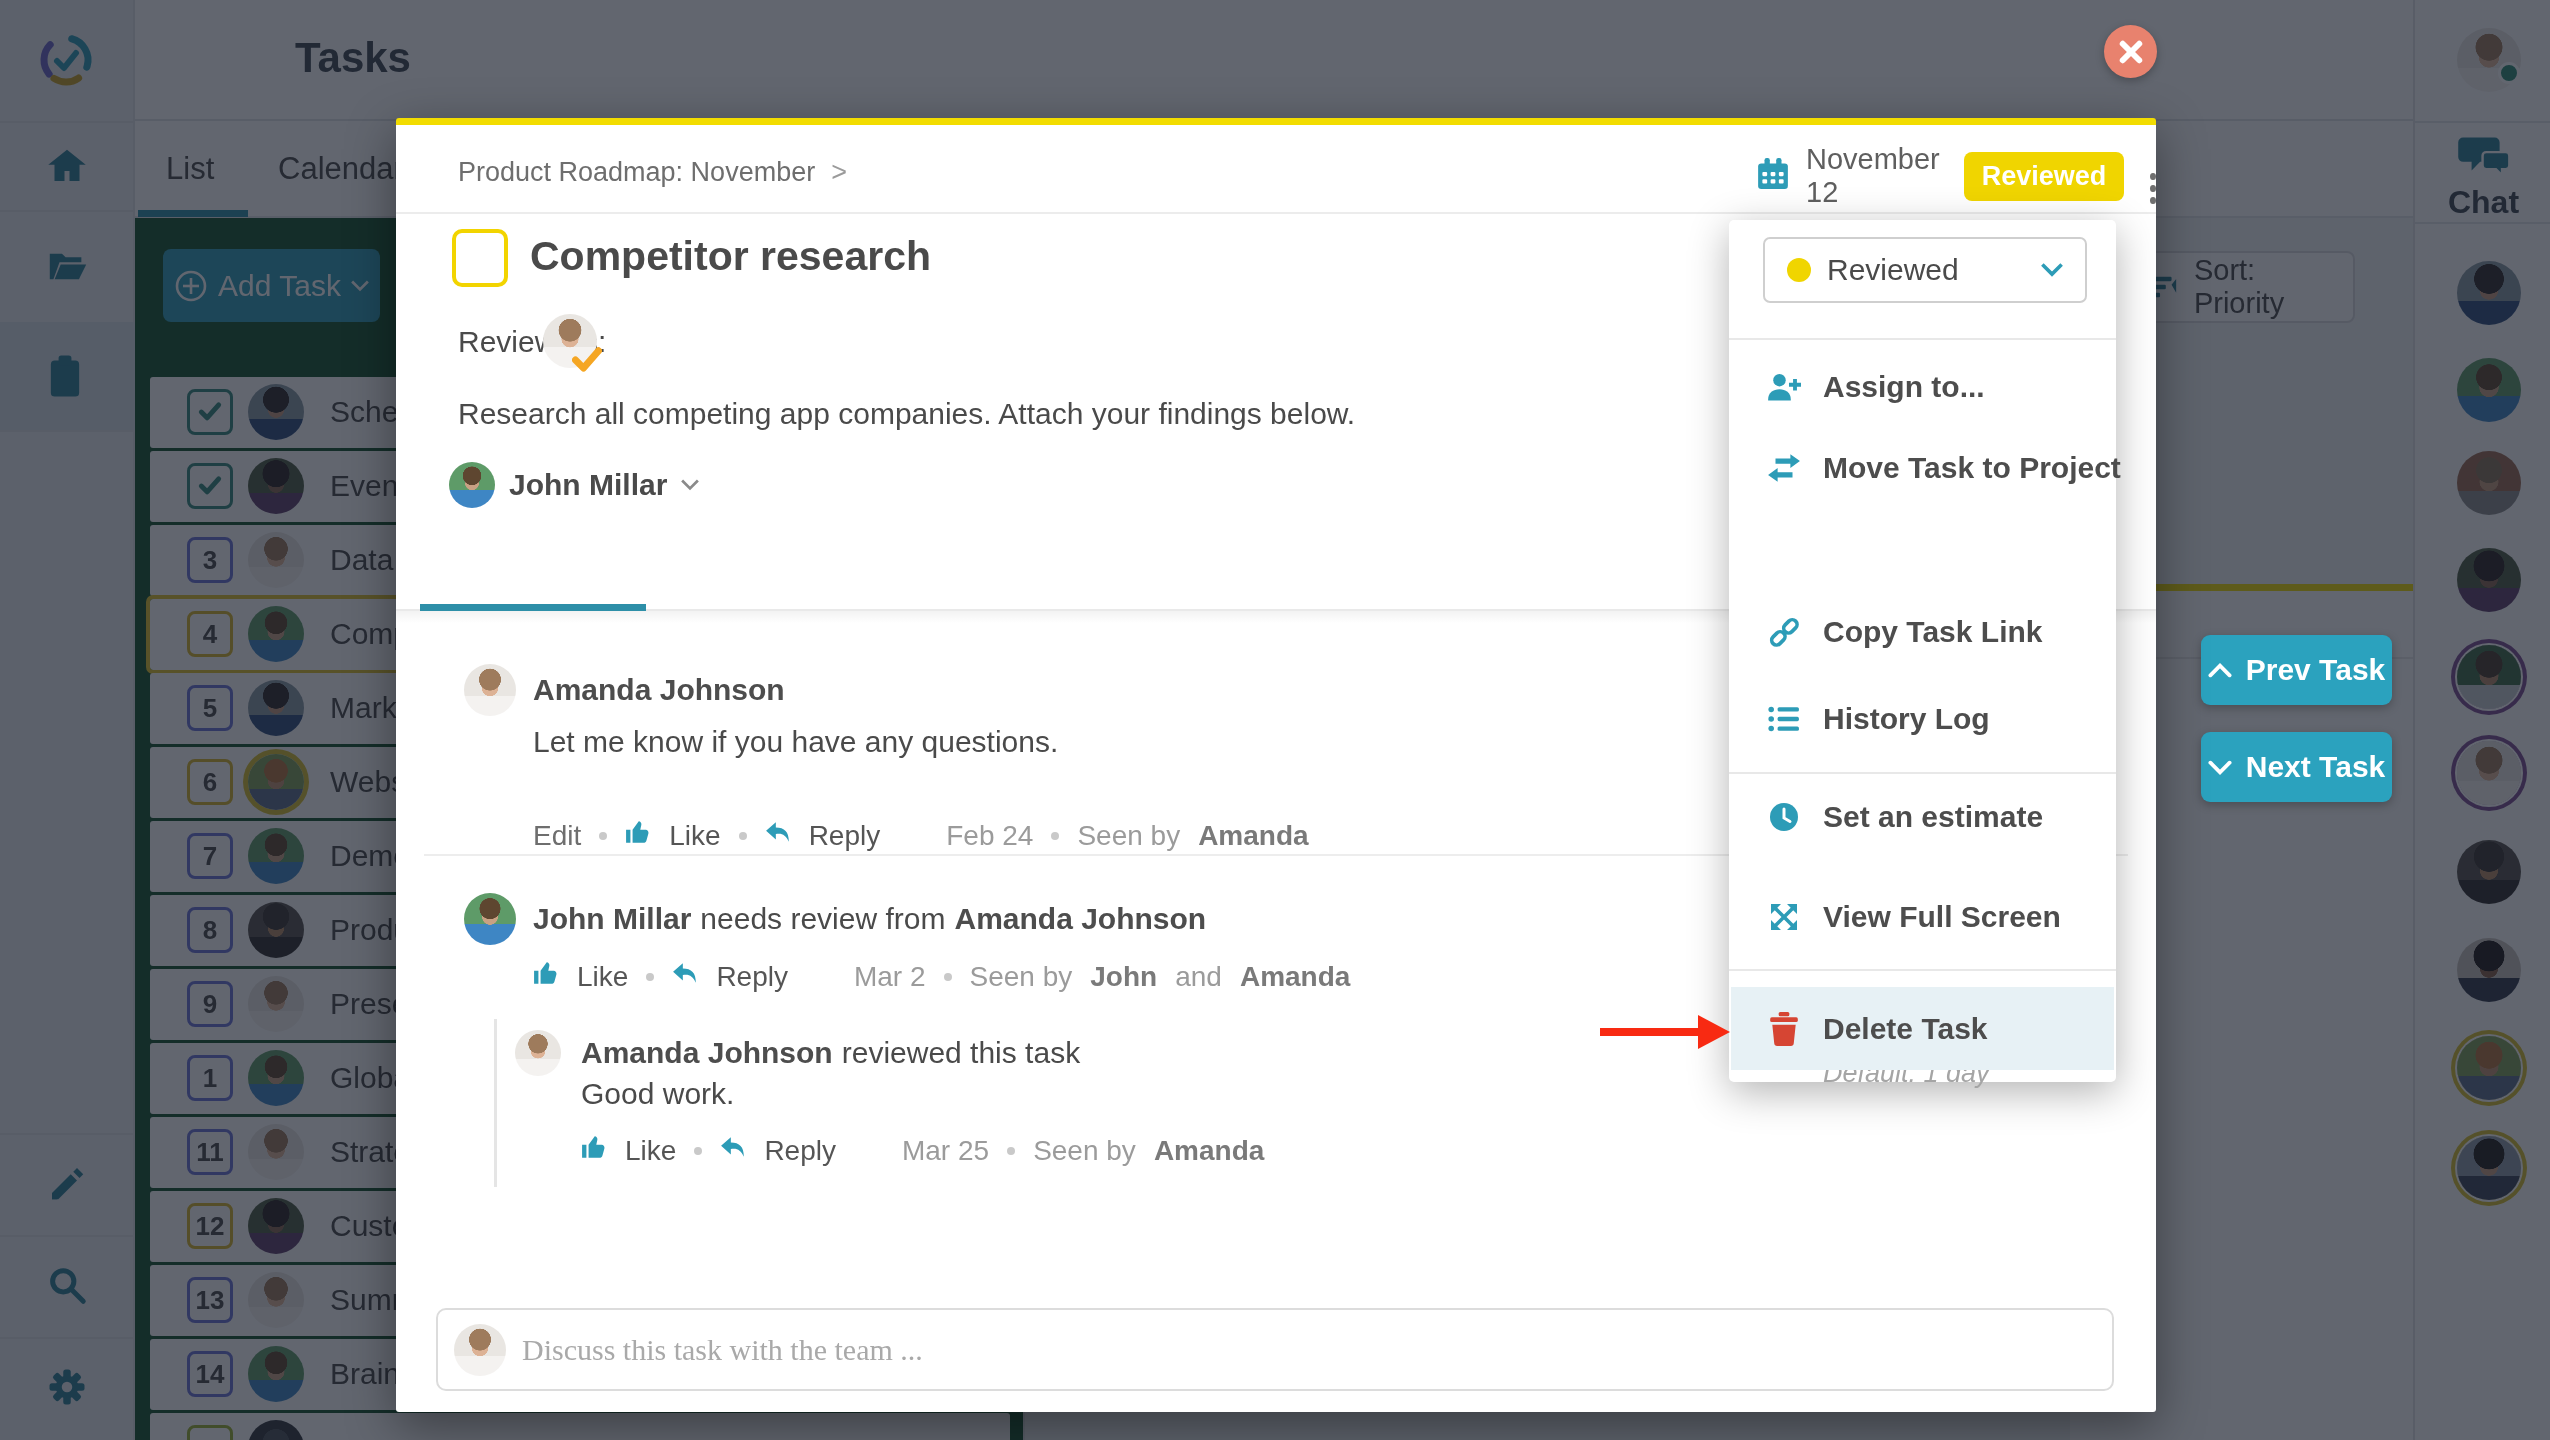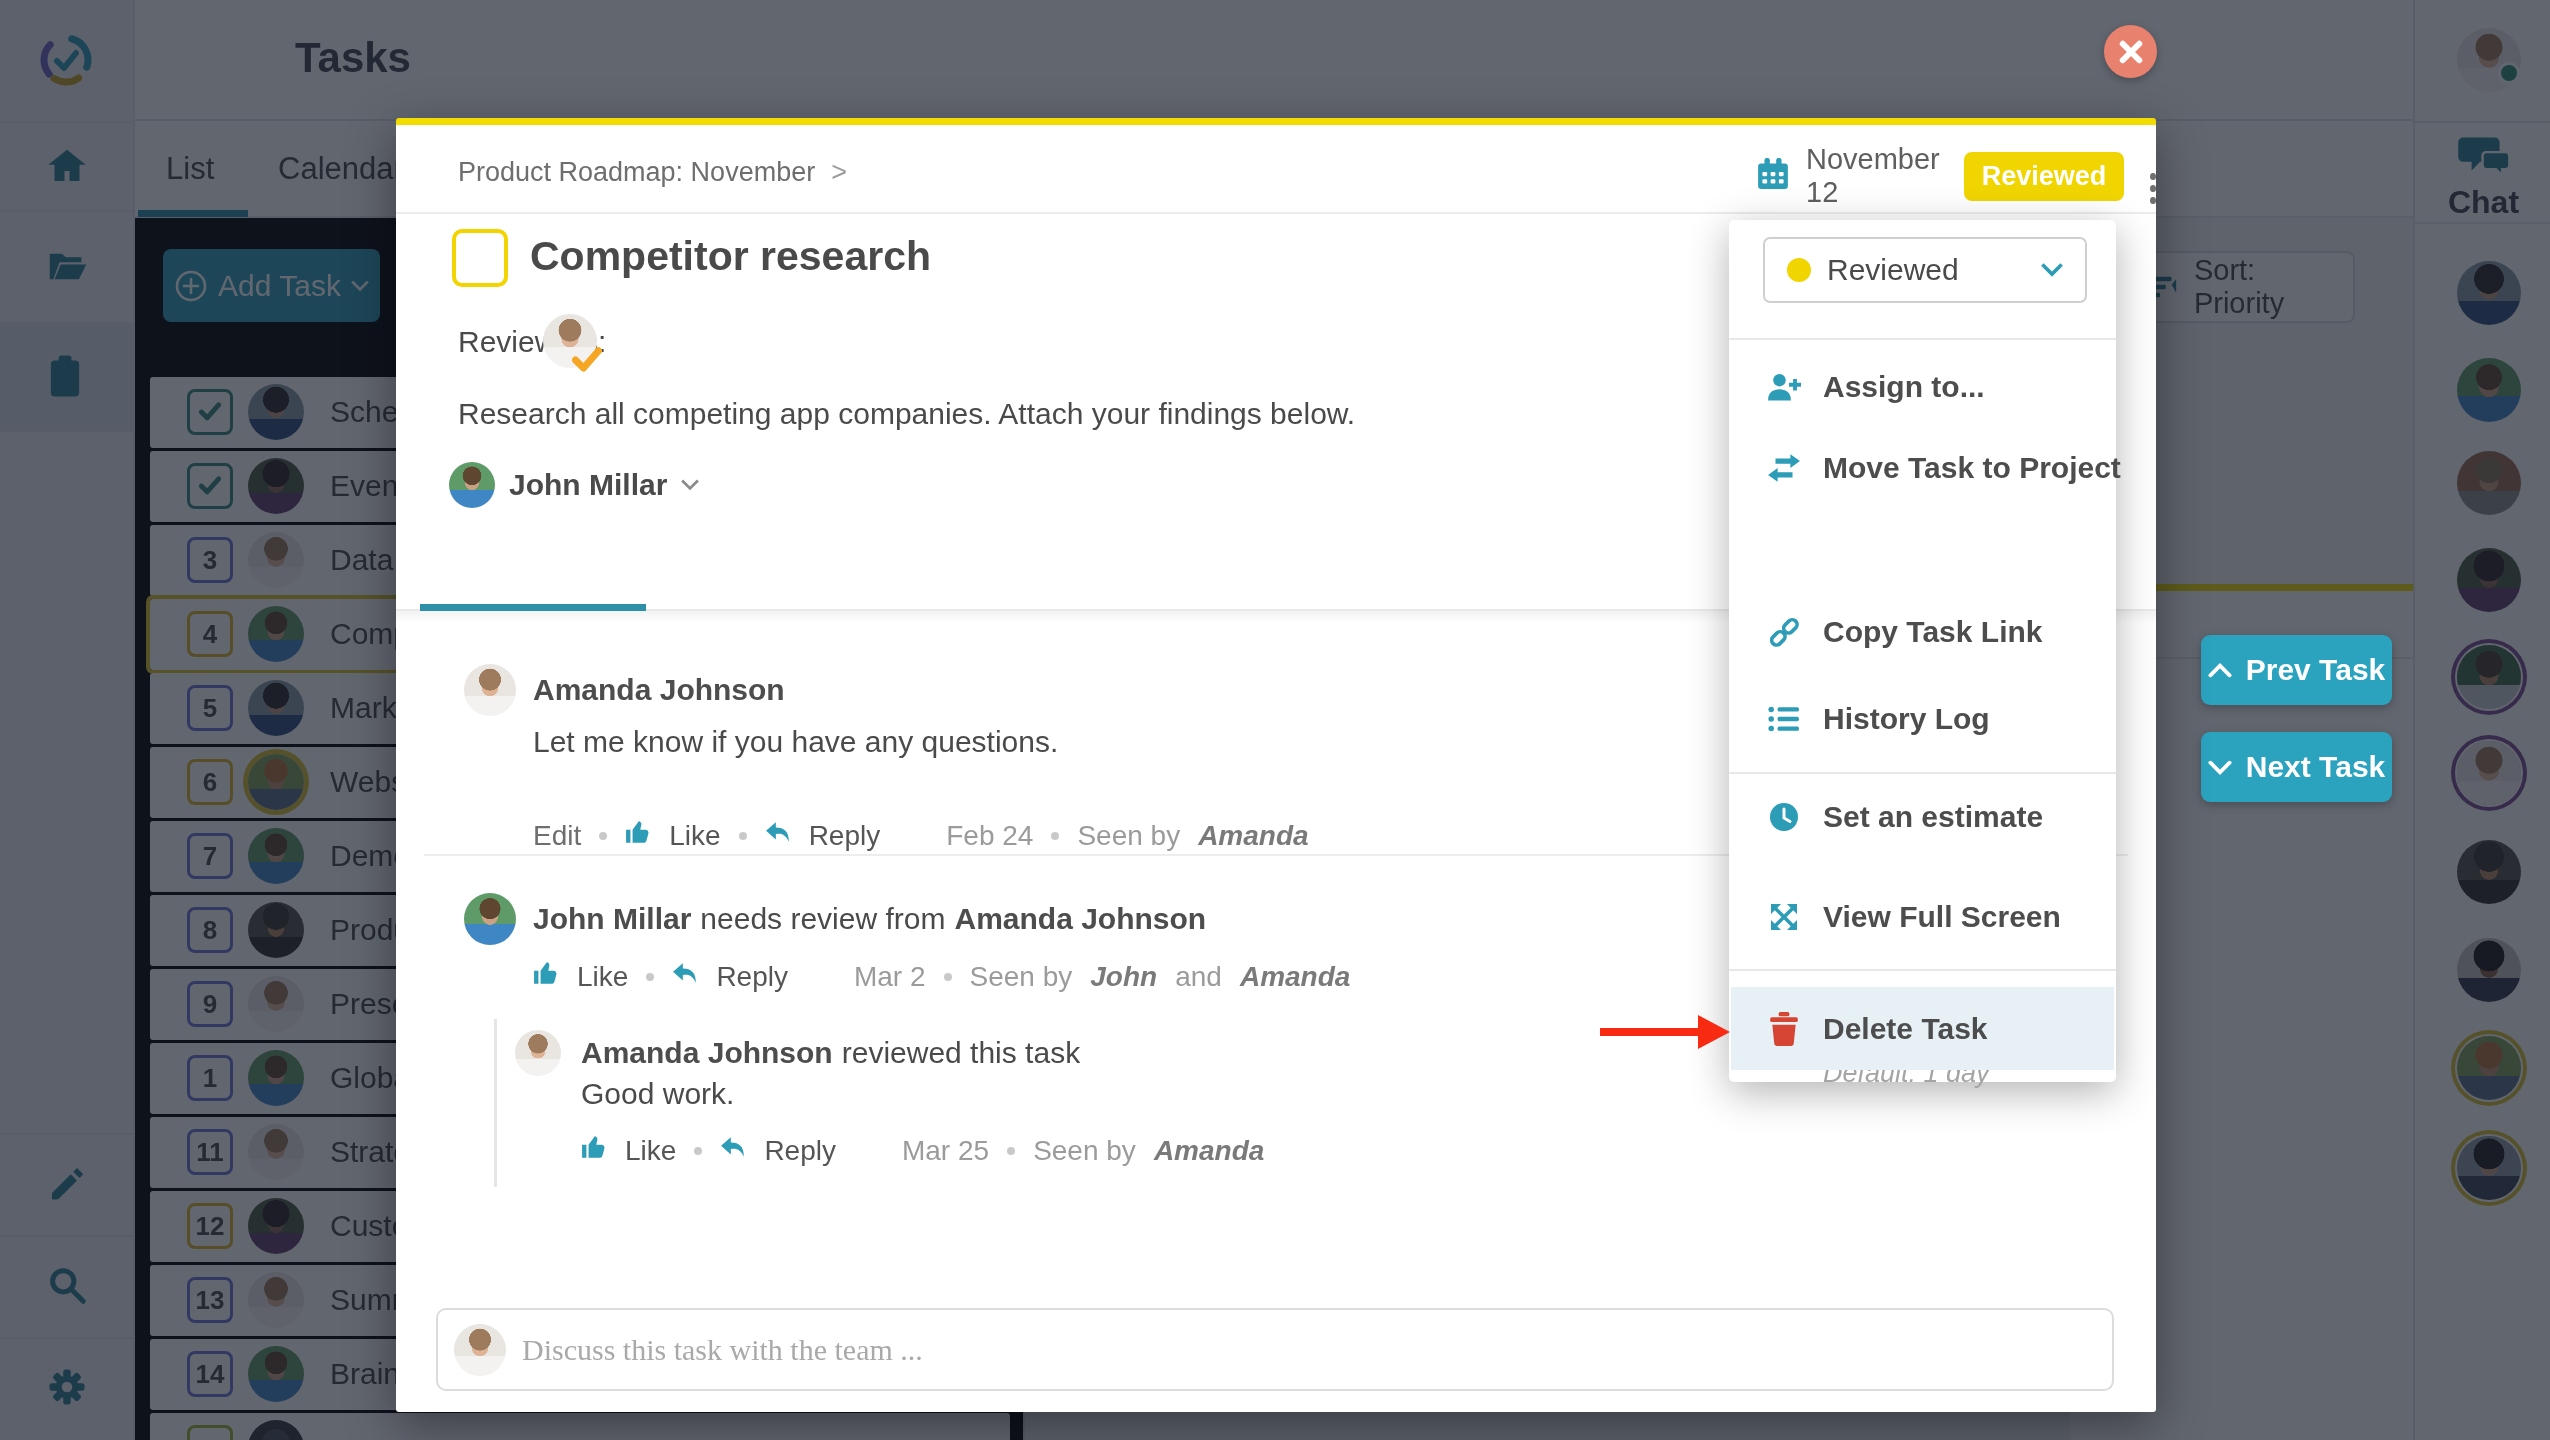--- a/index.html
+++ b/index.html
@@ -1,18 +1,18 @@
 <!DOCTYPE html>
 <html><head>
 <meta charset="utf-8">
 <style>
   * { margin:0; padding:0; box-sizing:border-box; }
   html,body { width:2550px; height:1440px; background:#20242e; }
   body { font-family:"Liberation Sans","DejaVu Sans",sans-serif; }
-  #screen { position:relative; width:2550px; height:1440px; overflow:hidden; background:#000000; }
+  #screen { position:relative; width:2550px; height:1440px; overflow:hidden; background:#14532d; }
   .abs { position:absolute; }
 
   
   .hline { position:absolute; height:2px; background:#E2E4E8; }
   .av { position:absolute; border-radius:50%; }
   .ring-purple { box-shadow:0 0 0 2px #fff, 0 0 0 6px #7E4E93; }
   .ring-yellow { box-shadow:0 0 0 2px #fff, 0 0 0 6px #D8C02F; }
 
   
   .p-amanda { background:radial-gradient(circle at 50% 30%, #9E7B5C 0 24%, transparent 25%),radial-gradient(circle at 50% 46%, #DDB295 0 21%, transparent 22%),linear-gradient(180deg,#E9E6E2 0 62%,#F4F2F0 62%); }
@@ -87,21 +87,21 @@
   .m-tab { display:flex; align-items:center; gap:12px; font-size:31px; color:#4A4A4A; }
   .tab-dot { width:11px; height:11px; border-radius:50%; background:#2D9CB7; }
   #m-tabline { position:absolute; left:0; top:484px; width:1760px; height:2px; background:#E9E9E9; }
   #m-tabunder { position:absolute; left:24px; top:479px; width:226px; height:7px; background:#2D8FA8; }
   #m-tabshadow { position:absolute; left:0; top:486px; width:1760px; height:12px; background:linear-gradient(rgba(0,0,0,.05),transparent); }
 
   .c-name { font-weight:bold; color:#4D4D4D; font-size:30px; }
   .c-text { color:#4A4A4A; font-size:30px; }
   .meta { display:flex; align-items:center; gap:18px; font-size:28px; color:#555; }
   .meta .grey { color:#9B9B9B; }
-  .meta .bname { color:#7A7A7A; font-weight:bold;font-style:italic; }
+  .meta .bname { color:#7A7A7A; font-weight:bold; }
   .dot8 { width:8px; height:8px; border-radius:50%; background:#C9C9C9; }
   .c-div { position:absolute; left:28px; top:729px; width:1704px; height:2px; background:#EDEDED; }
   #thread-line { position:absolute; left:98px; top:894px; width:3px; height:168px; background:#E5E5E5; }
 
   #composer { position:absolute; left:40px; top:1183px; width:1678px; height:83px; border:2px solid #DCDCDC; border-radius:10px; }
   #composer input { position:absolute; left:84px; top:0; width:1570px; height:79px; border:none; outline:none; font-size:30px; color:#444; font-family:Liberation Serif, serif; background:transparent; }
   #composer input::placeholder { color:#A9A9A9; }
 
   
   #menu { position:absolute; left:1729px; top:220px; width:387px; height:862px; background:#fff; border-radius:5px; box-shadow:0 10px 40px rgba(0,0,0,.3); z-index:30; }

